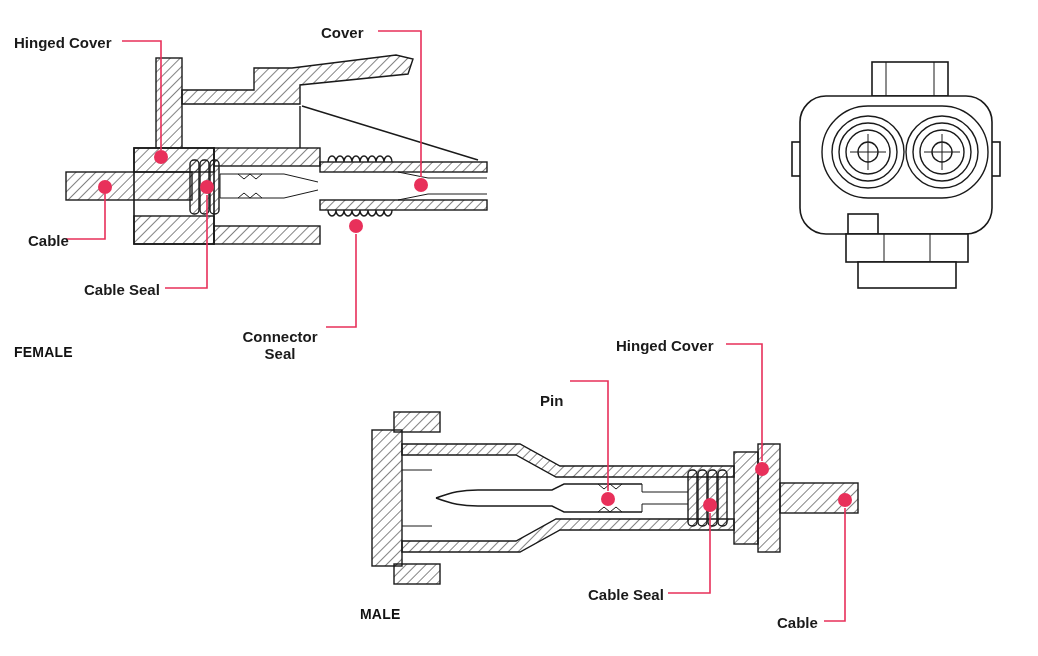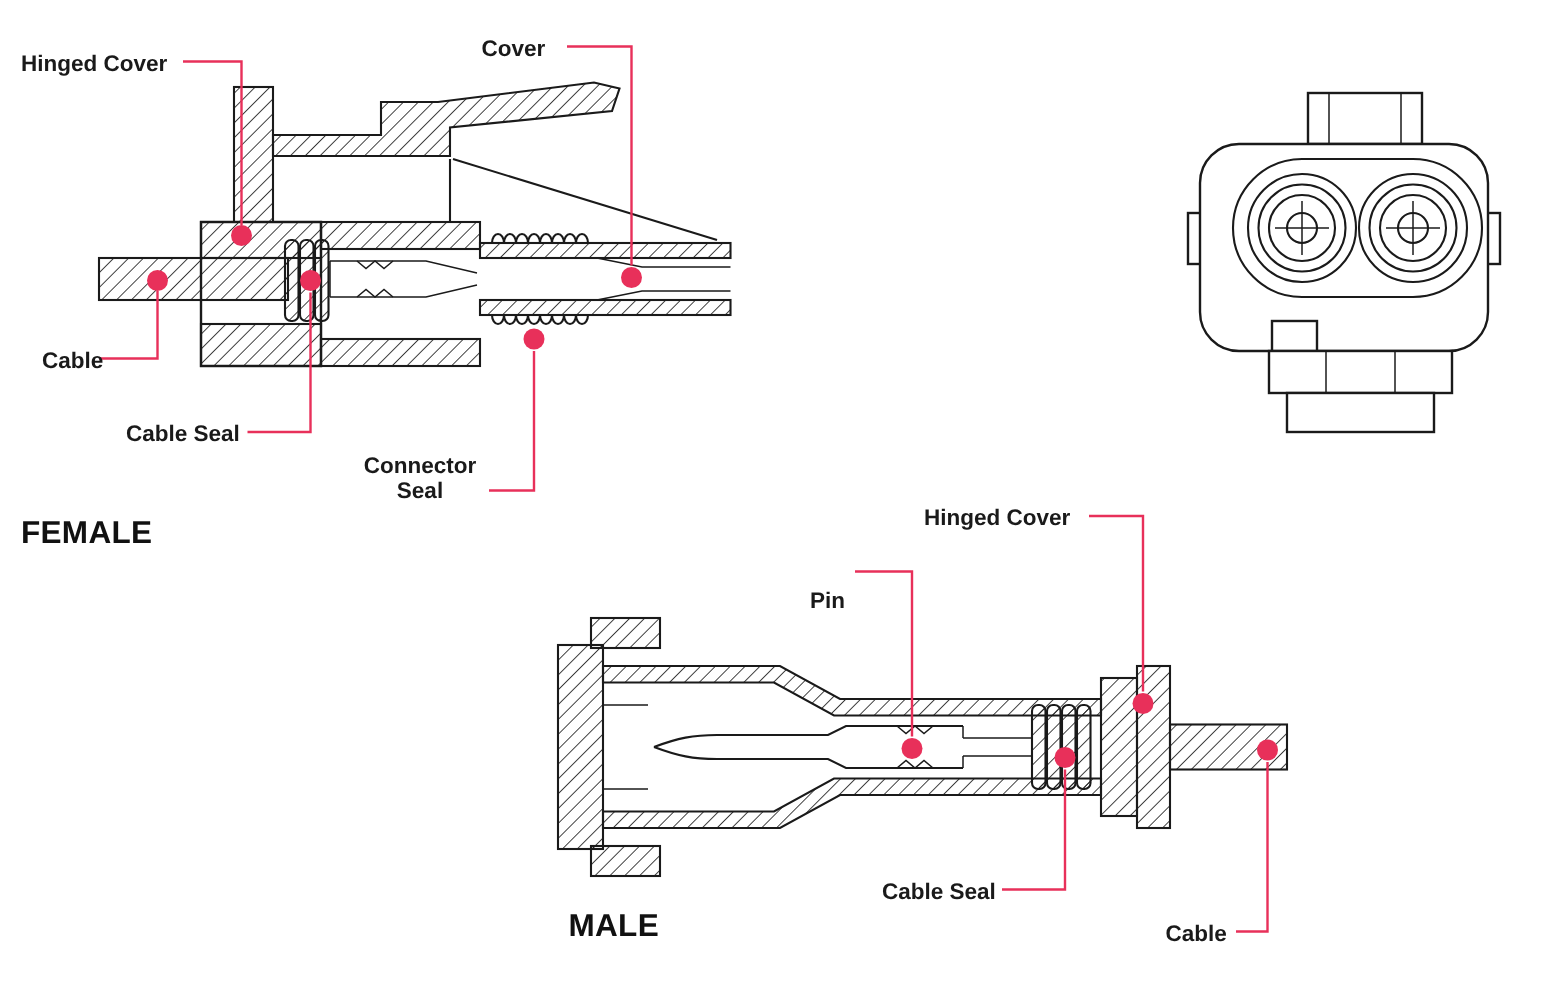--- a/index.html
+++ b/index.html
@@ -1,22 +1,22 @@
 <!DOCTYPE html>
 <html style="--accent: #e8305a; --ink: #1a1a1a; --background: #ffffff;"><head>
 <meta charset="utf-8">
 <style>
   :root { --accent:#e8305a; --ink:#1a1a1a; --background:#ffffff; }
   * { margin:0; padding:0; box-sizing:border-box; }
   body { font-family:"Liberation Sans", sans-serif; background:#fff; }
   .stage { position:relative; width:1038px; height:656px; background:var(--background); overflow:hidden; }
   .stage svg { position:absolute; inset:0; }
   .label { position:absolute; font-weight:700; font-size:15px; color:var(--ink); line-height:1.15; white-space:nowrap; }
-  .label.wrap { white-space:normal; text-align:center; }
-  .title { position:absolute; font-weight:700; font-size:21px; letter-spacing:0.2px; color:#111; }
+  .label.wrap { white-space:normal; text-align:center;margin-top:26px; }
+  .title { position:absolute; font-weight:700; font-size:14px; letter-spacing:0.2px; color:#111; }
   svg .outline { fill:#ffffff; stroke:var(--ink); stroke-width:1.6; }
   svg .line    { fill:none; stroke:var(--ink); stroke-width:1.4; }
   svg .thin    { fill:none; stroke:var(--ink); stroke-width:1; }
   svg .hatched { fill:url(#hatch); stroke:var(--ink); stroke-width:1.4; }
   svg .leader  { fill:none; stroke:var(--accent); stroke-width:1.6; }
   svg .dot     { fill:var(--accent); stroke:none; }
 </style>
 </head>
 <body>
 
@@ -166,15 +166,15 @@
   <div class="label" style="left:321px; top:24px;">Cover</div>
   <div class="label" style="left:28px; top:232px;">Cable</div>
   <div class="label" style="left:84px; top:281px;">Cable Seal</div>
   <div class="label wrap" style="left:236px; top:302px; width:88px;">Connector Seal</div>
   <div class="title" style="left:14px; top:344px;">FEMALE</div>
 
   <div class="label" style="left:540px; top:392px;">Pin</div>
   <div class="label" style="left:616px; top:337px;">Hinged Cover</div>
   <div class="label" style="left:588px; top:586px;">Cable Seal</div>
   <div class="label" style="left:777px; top:614px;">Cable</div>
-  <div class="title" style="left:379px; top:606px;">MALE</div>
+  <div class="title" style="left:360px; top:606px;">MALE</div>
 
 </div>
 
 </body></html>

